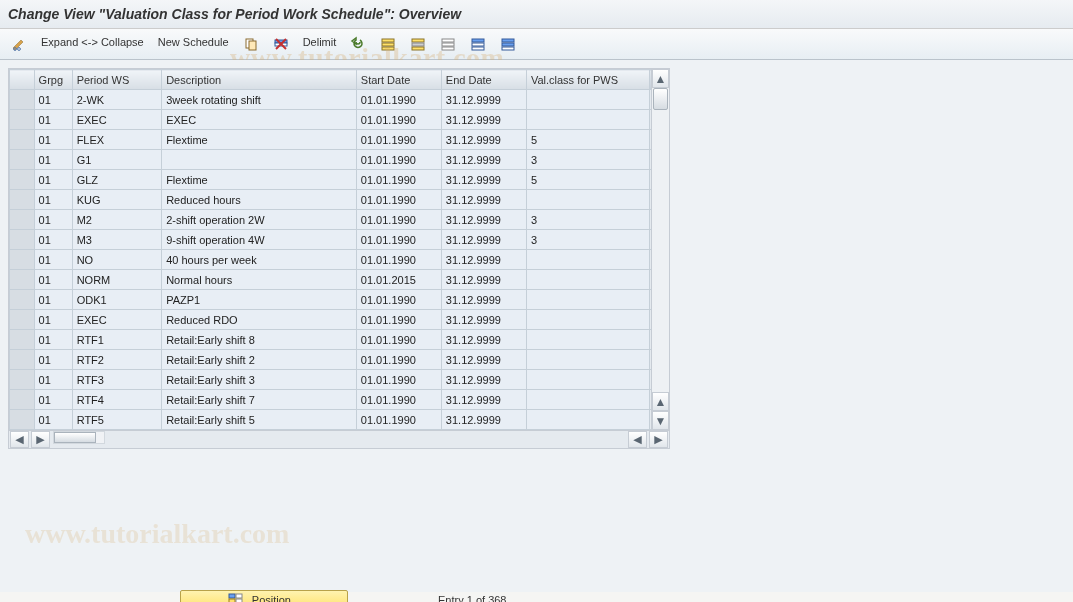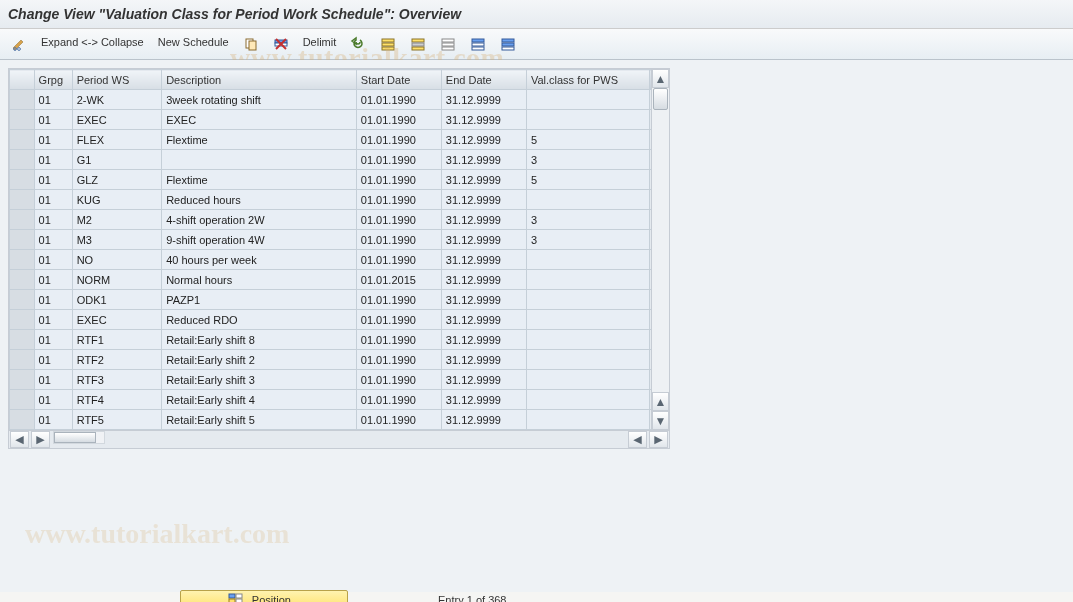--- a/index.html
+++ b/index.html
@@ -238,21 +238,21 @@
                 <td>Reduced hours</td>
                 <td>01.01.1990</td>
                 <td>31.12.9999</td>
                 <td></td>
                 <td style="background:#e4e9ee;border-left:1px solid #c6ccd4"></td>
               </tr>
               <tr>
                 <td class="rowbtn"></td>
                 <td class="numcol">01</td>
                 <td>M2</td>
-                <td>4-shift operation 2W</td>
+                <td>2-shift operation 2W</td>
                 <td>01.01.1990</td>
                 <td>31.12.9999</td>
                 <td>3</td>
                 <td style="background:#e4e9ee;border-left:1px solid #c6ccd4"></td>
               </tr>
               <tr>
                 <td class="rowbtn"></td>
                 <td class="numcol">01</td>
                 <td>M3</td>
                 <td>9-shift operation 4W</td>
@@ -328,21 +328,21 @@
                 <td>Retail:Early shift 3</td>
                 <td>01.01.1990</td>
                 <td>31.12.9999</td>
                 <td></td>
                 <td style="background:#e4e9ee;border-left:1px solid #c6ccd4"></td>
               </tr>
               <tr>
                 <td class="rowbtn"></td>
                 <td class="numcol">01</td>
                 <td>RTF4</td>
-                <td>Retail:Early shift 4</td>
+                <td>Retail:Early shift 7</td>
                 <td>01.01.1990</td>
                 <td>31.12.9999</td>
                 <td></td>
                 <td style="background:#e4e9ee;border-left:1px solid #c6ccd4"></td>
               </tr>
               <tr>
                 <td class="rowbtn"></td>
                 <td class="numcol">01</td>
                 <td>RTF5</td>
                 <td>Retail:Early shift 5</td>

